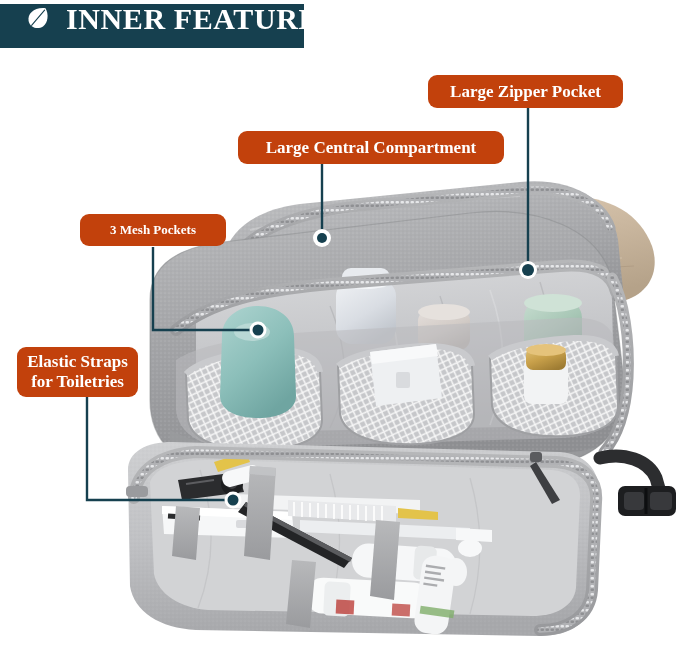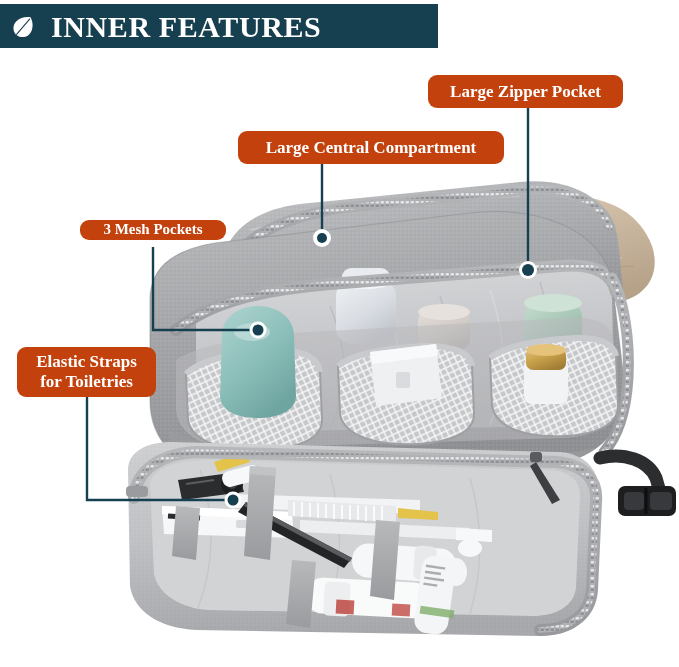--- a/index.html
+++ b/index.html
@@ -16,27 +16,26 @@
     height: 667px;
     background: #ffffff;
     overflow: hidden;
   }
 
   
   #header-banner {
     position: absolute;
     left: 0px;
     top: 4px;
-    width: 438px;
+    width: 304px;
     height: 45px;
     background: #16404f;
     display: flex;
-    align-items: center;
     box-sizing: border-box;
-    padding-left: 9px;
+    padding-left: 24px;
   }
   #leaf-icon {
     width: 28px;
     height: 28px;
     flex: 0 0 auto;
     margin-right: 14px;
   }
   #header-title {
     color: #ffffff;
     font-family: "Liberation Serif", serif;
@@ -70,27 +69,27 @@
     width: 195px; height: 33px;
     font-size: 17px;
   }
   #badge-central {
     left: 190px; top: 131px;
     width: 266px; height: 33px;
     font-size: 17px;
     margin-left: 48px;
   }
   #badge-mesh {
-    left: 80px; top: 220px;
-    width: 146px; height: 20px;
-    font-size: 15px;
+    left: 80px; top: 214px;
+    width: 146px; height: 32px;
+    font-size: 13px;
   }
   #badge-elastic {
     left: 17px; top: 347px;
-    width: 139px; height: 50px;
+    width: 121px; height: 50px;
     font-size: 17px;
     padding: 15px 6px;
   }
 
   
   #connectors {
     position: absolute;
     left: 0; top: 0;
     width: 679px; height: 667px;
     z-index: 25;

